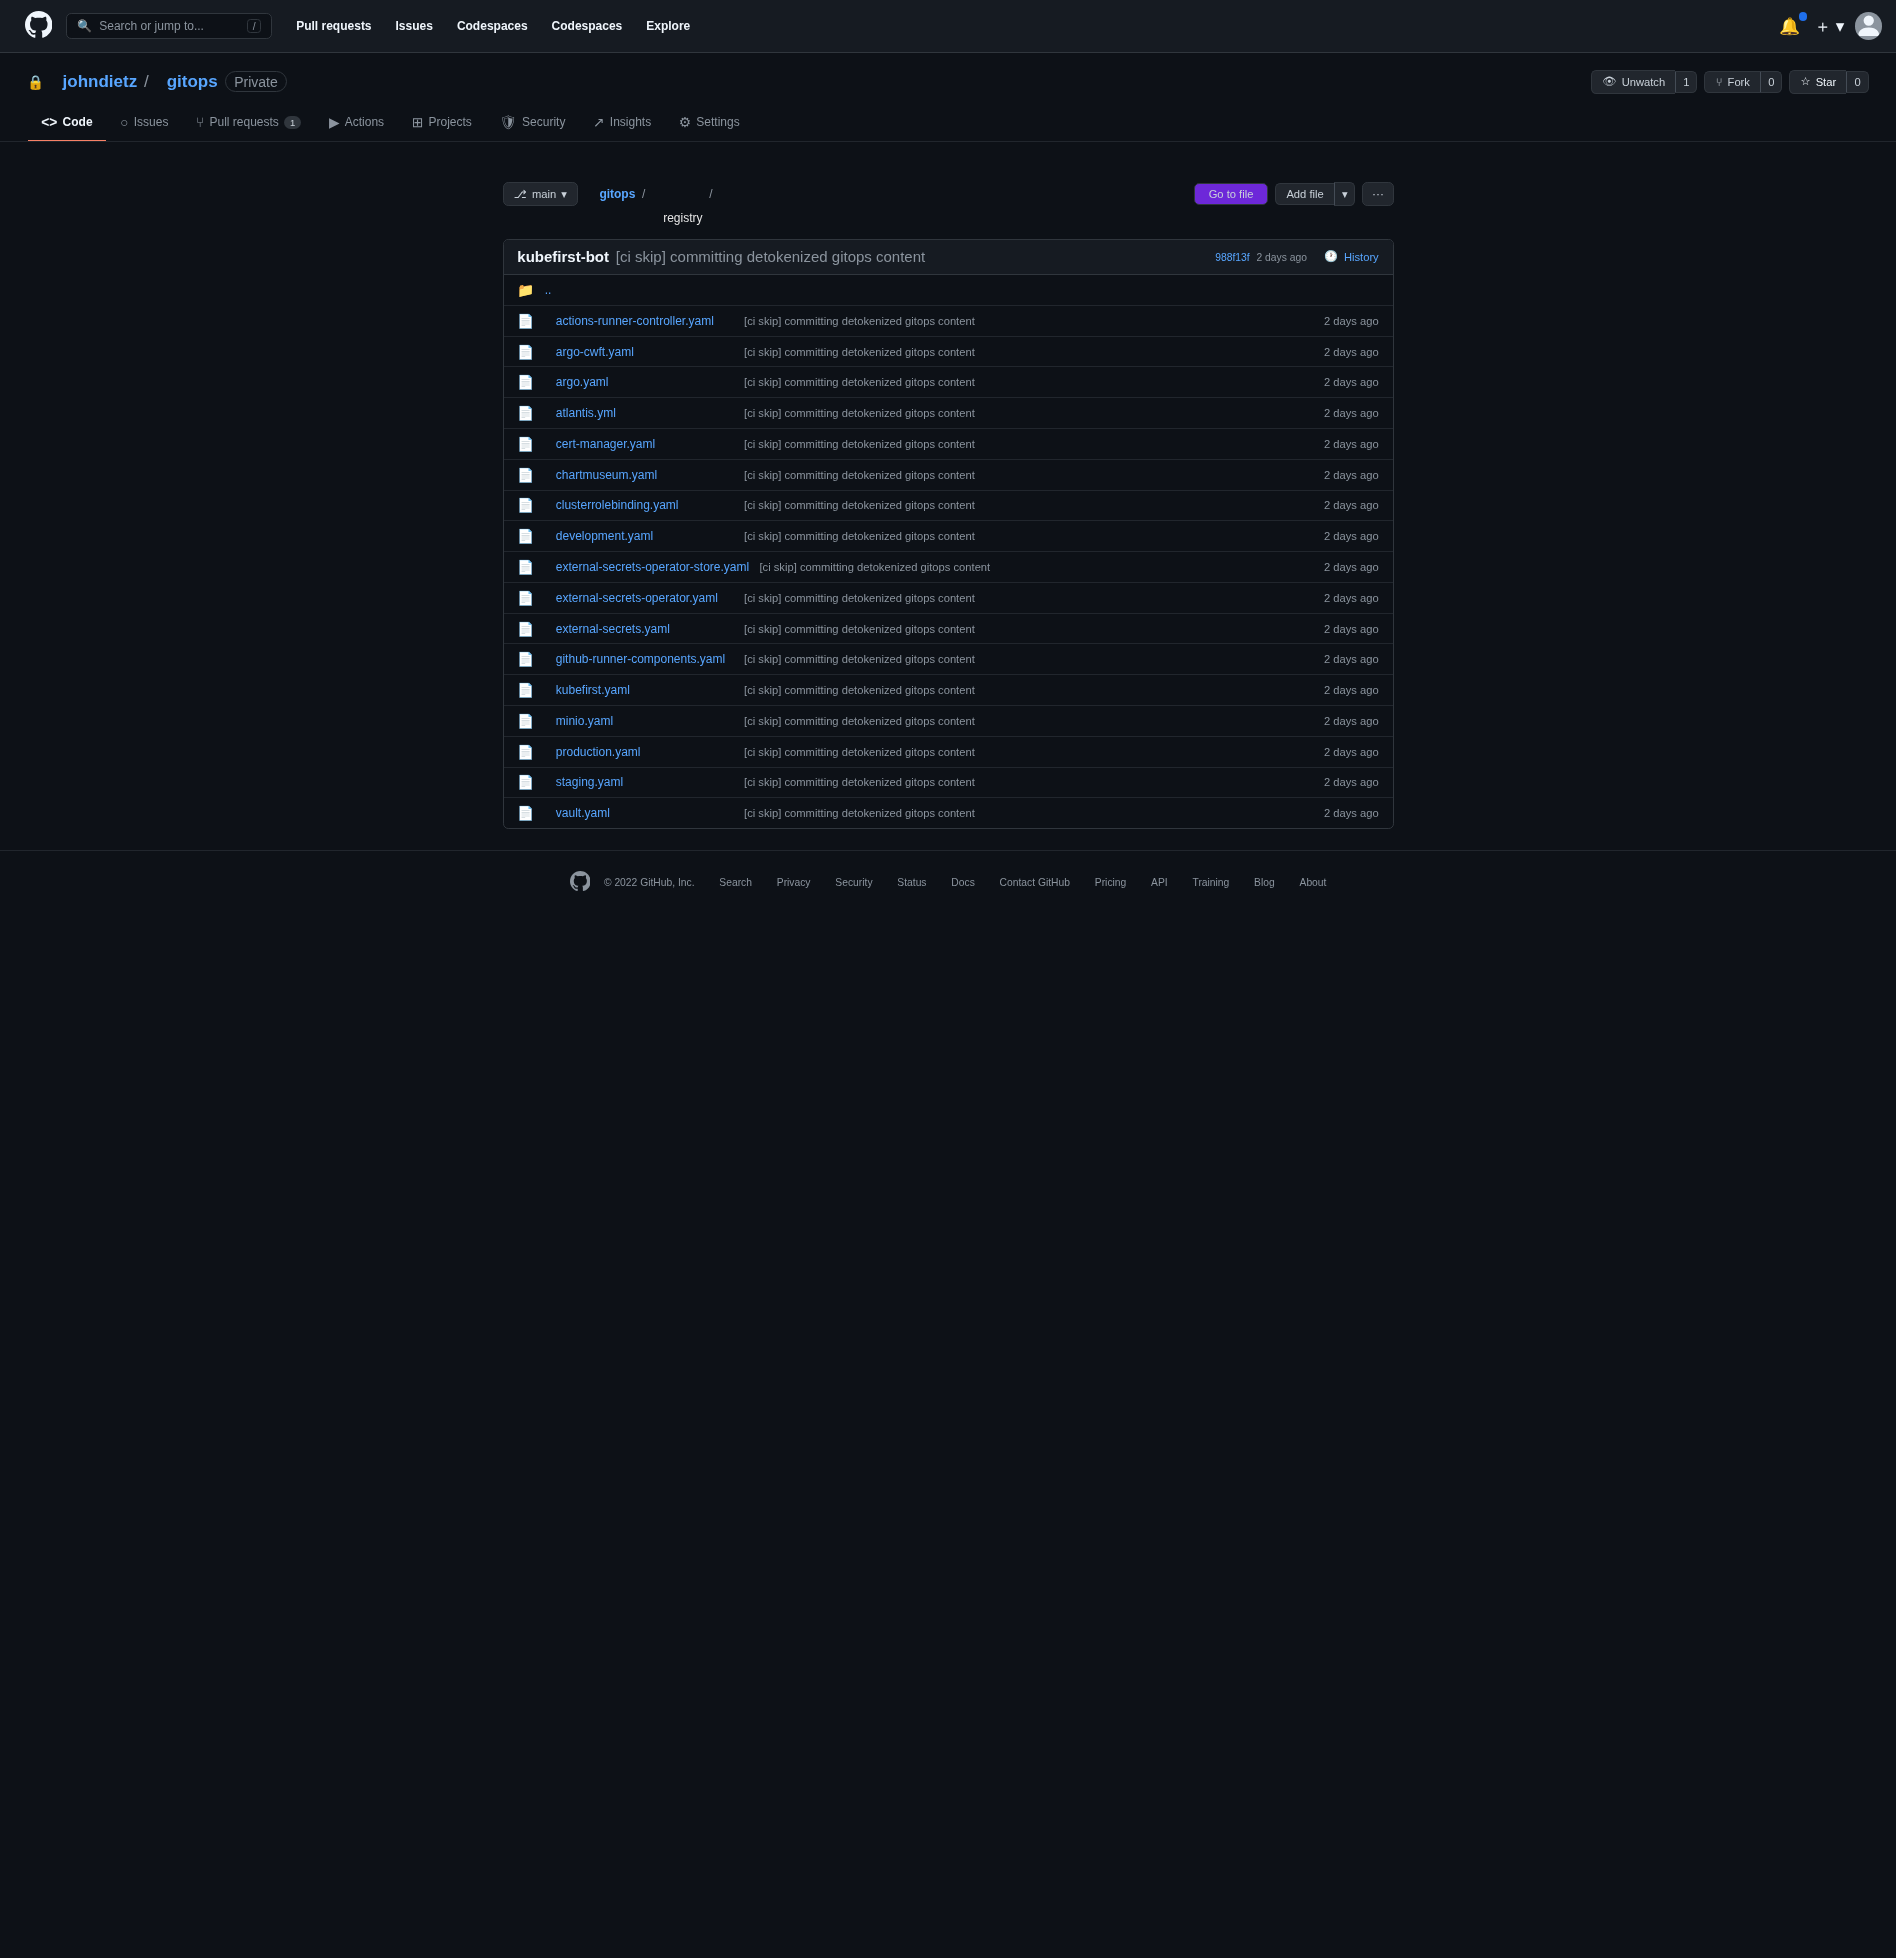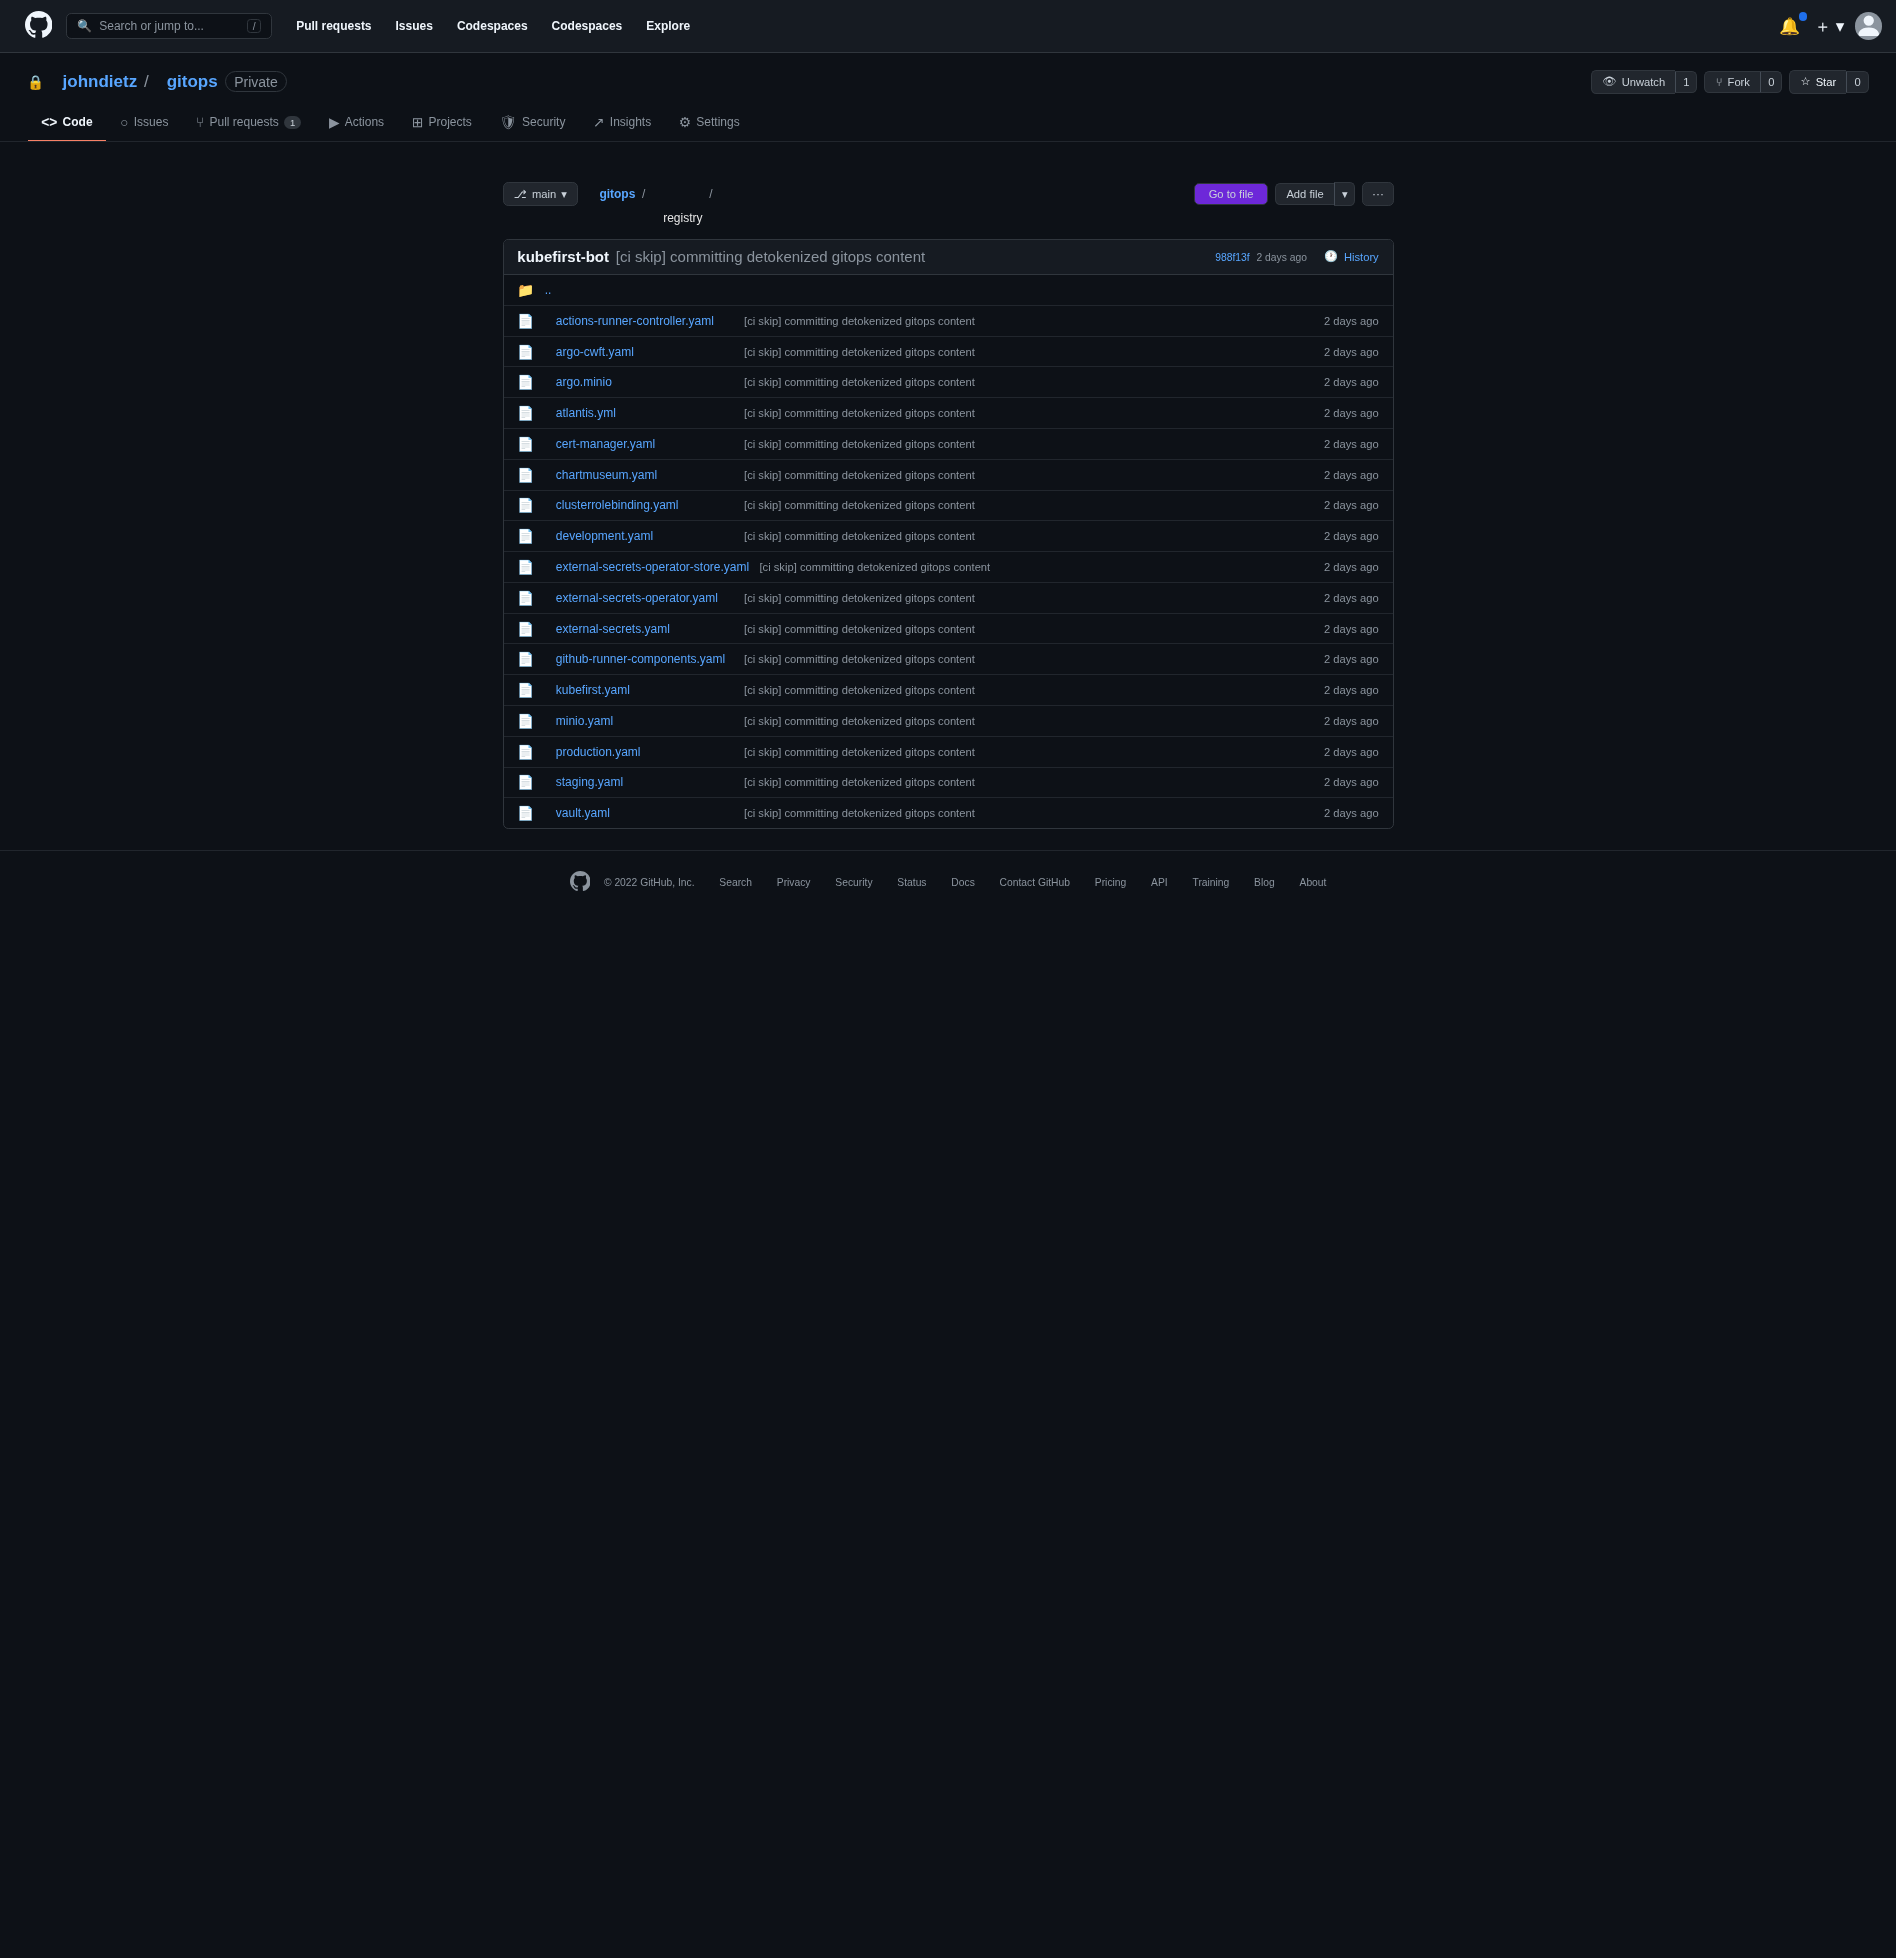--- a/index.html
+++ b/index.html
@@ -499,21 +499,21 @@
       <span class="file-time">2 days ago</span>
     </div>
     <div class="file-row">
       <span class="file-icon">📄</span>
       <a class="file-name">argo-cwft.yaml</a>
       <span class="file-commit">[ci skip] committing detokenized gitops content</span>
       <span class="file-time">2 days ago</span>
     </div>
     <div class="file-row">
       <span class="file-icon">📄</span>
-      <a class="file-name">argo.minio</a>
+      <a class="file-name">argo.yaml</a>
       <span class="file-commit">[ci skip] committing detokenized gitops content</span>
       <span class="file-time">2 days ago</span>
     </div>
     <div class="file-row">
       <span class="file-icon">📄</span>
       <a class="file-name">atlantis.yml</a>
       <span class="file-commit">[ci skip] committing detokenized gitops content</span>
       <span class="file-time">2 days ago</span>
     </div>
     <div class="file-row">

